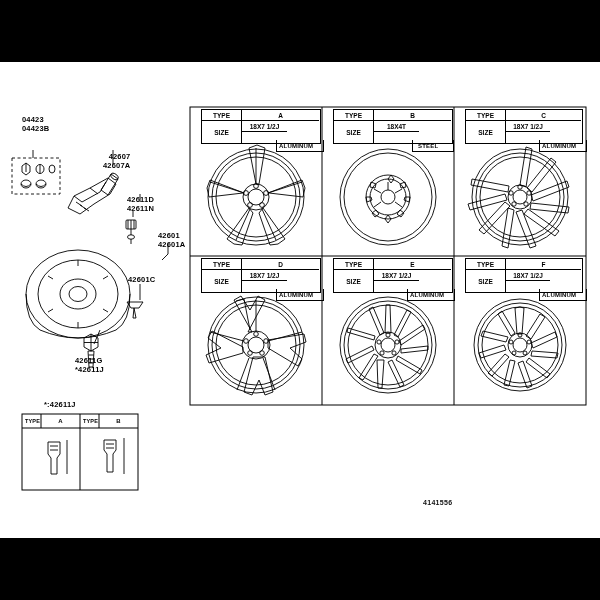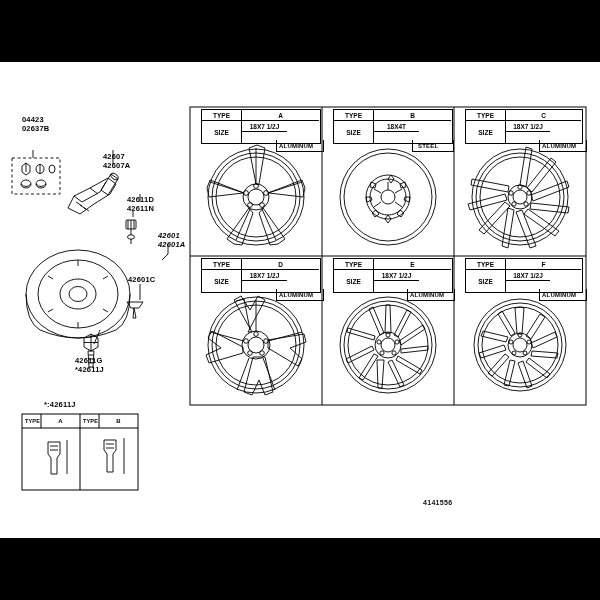--- a/index.html
+++ b/index.html
@@ -260,26 +260,26 @@
         </g>
         <circle cx="520" cy="273" r="2"></circle>
           <circle cx="529" cy="280" r="2"></circle>
         <circle cx="525" cy="291" r="2"></circle>
           <circle cx="514" cy="291" r="2"></circle>
         <circle cx="511" cy="280" r="2"></circle>
       </g>
     </svg>
 
     <div class="lbl" style="left:22px;top:54px;">04423
-02637B</div>
-    <div class="lbl" style="left:103px;top:91px;">42607
+04423B</div>
+    <div class="lbl" style="left:103px;top:91px;text-align:right;">42607
 42607A</div>
     <div class="lbl" style="left:127px;top:134px;">42611D
 42611N</div>
-    <div class="lbl" style="left:158px;top:170px;font-style:italic;">42601
+    <div class="lbl" style="left:158px;top:170px;">42601
 42601A</div>
     <div class="lbl" style="left:128px;top:214px;">42601C</div>
     <div class="lbl" style="left:75px;top:295px;">42611G
 *42611J</div>
     <div class="lbl" style="left:44px;top:339px;">*:42611J</div>
 
     <div class="lbl" style="left:24px;top:355px;width:17px;text-align:center;font-size:5.5px;">TYPE</div>
     <div class="lbl" style="left:43px;top:355px;width:35px;text-align:center;font-size:6px;">A</div>
     <div class="lbl" style="left:82px;top:355px;width:17px;text-align:center;font-size:5.5px;">TYPE</div>
     <div class="lbl" style="left:101px;top:355px;width:35px;text-align:center;font-size:6px;">B</div>

